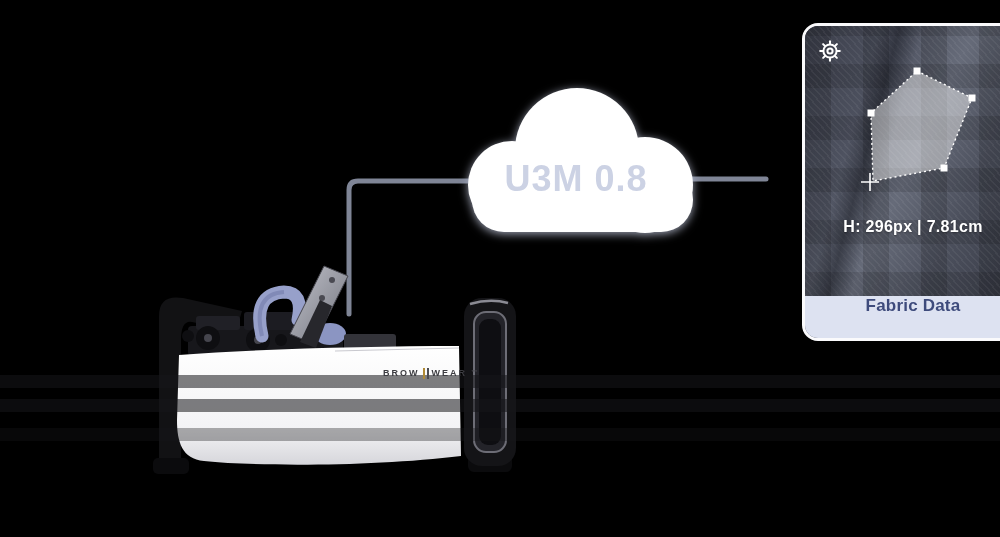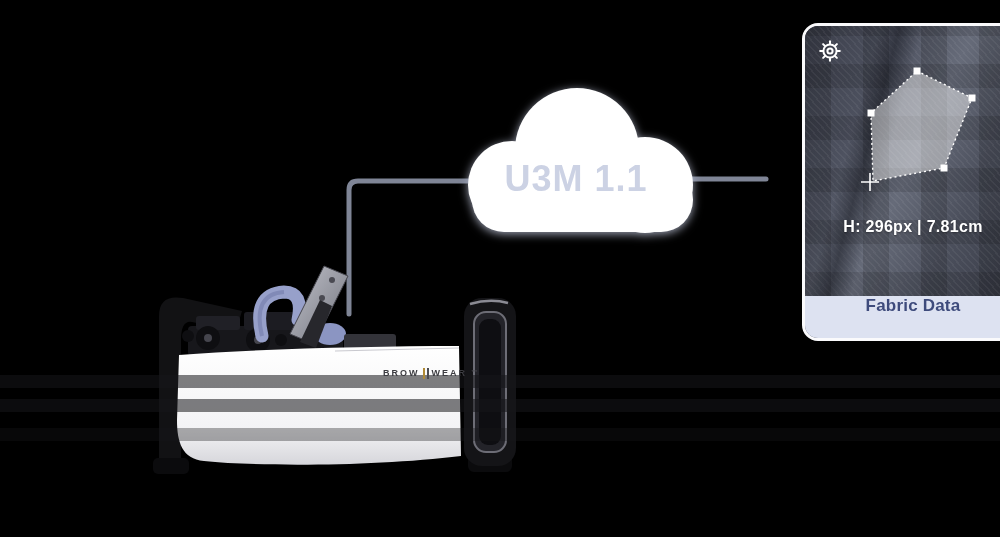--- a/index.html
+++ b/index.html
@@ -105,21 +105,21 @@
       <rect x="479" y="319" width="22" height="126" rx="9" fill="#0e0e12"></rect>
       <path d="M470,304 Q490,298 508,303" stroke="#8b8b94" stroke-width="2.5" fill="none"></path>
     </g>
   </g>
 </svg>
 
 <div class="faint-band band1"></div>
 <div class="faint-band band2"></div>
 <div class="faint-band band3"></div>
 
-<div class="cloud-label">U3M 1.1</div>
+<div class="cloud-label">U3M 0.8</div>
 
 <div class="brand">
   <span>BROW</span>
   <span class="bars">
     <span class="bar-gold"></span>
       <span class="bar-dark"></span>
   </span>
   <span>WEAR</span>
   <span class="tm">™</span>
 </div>

